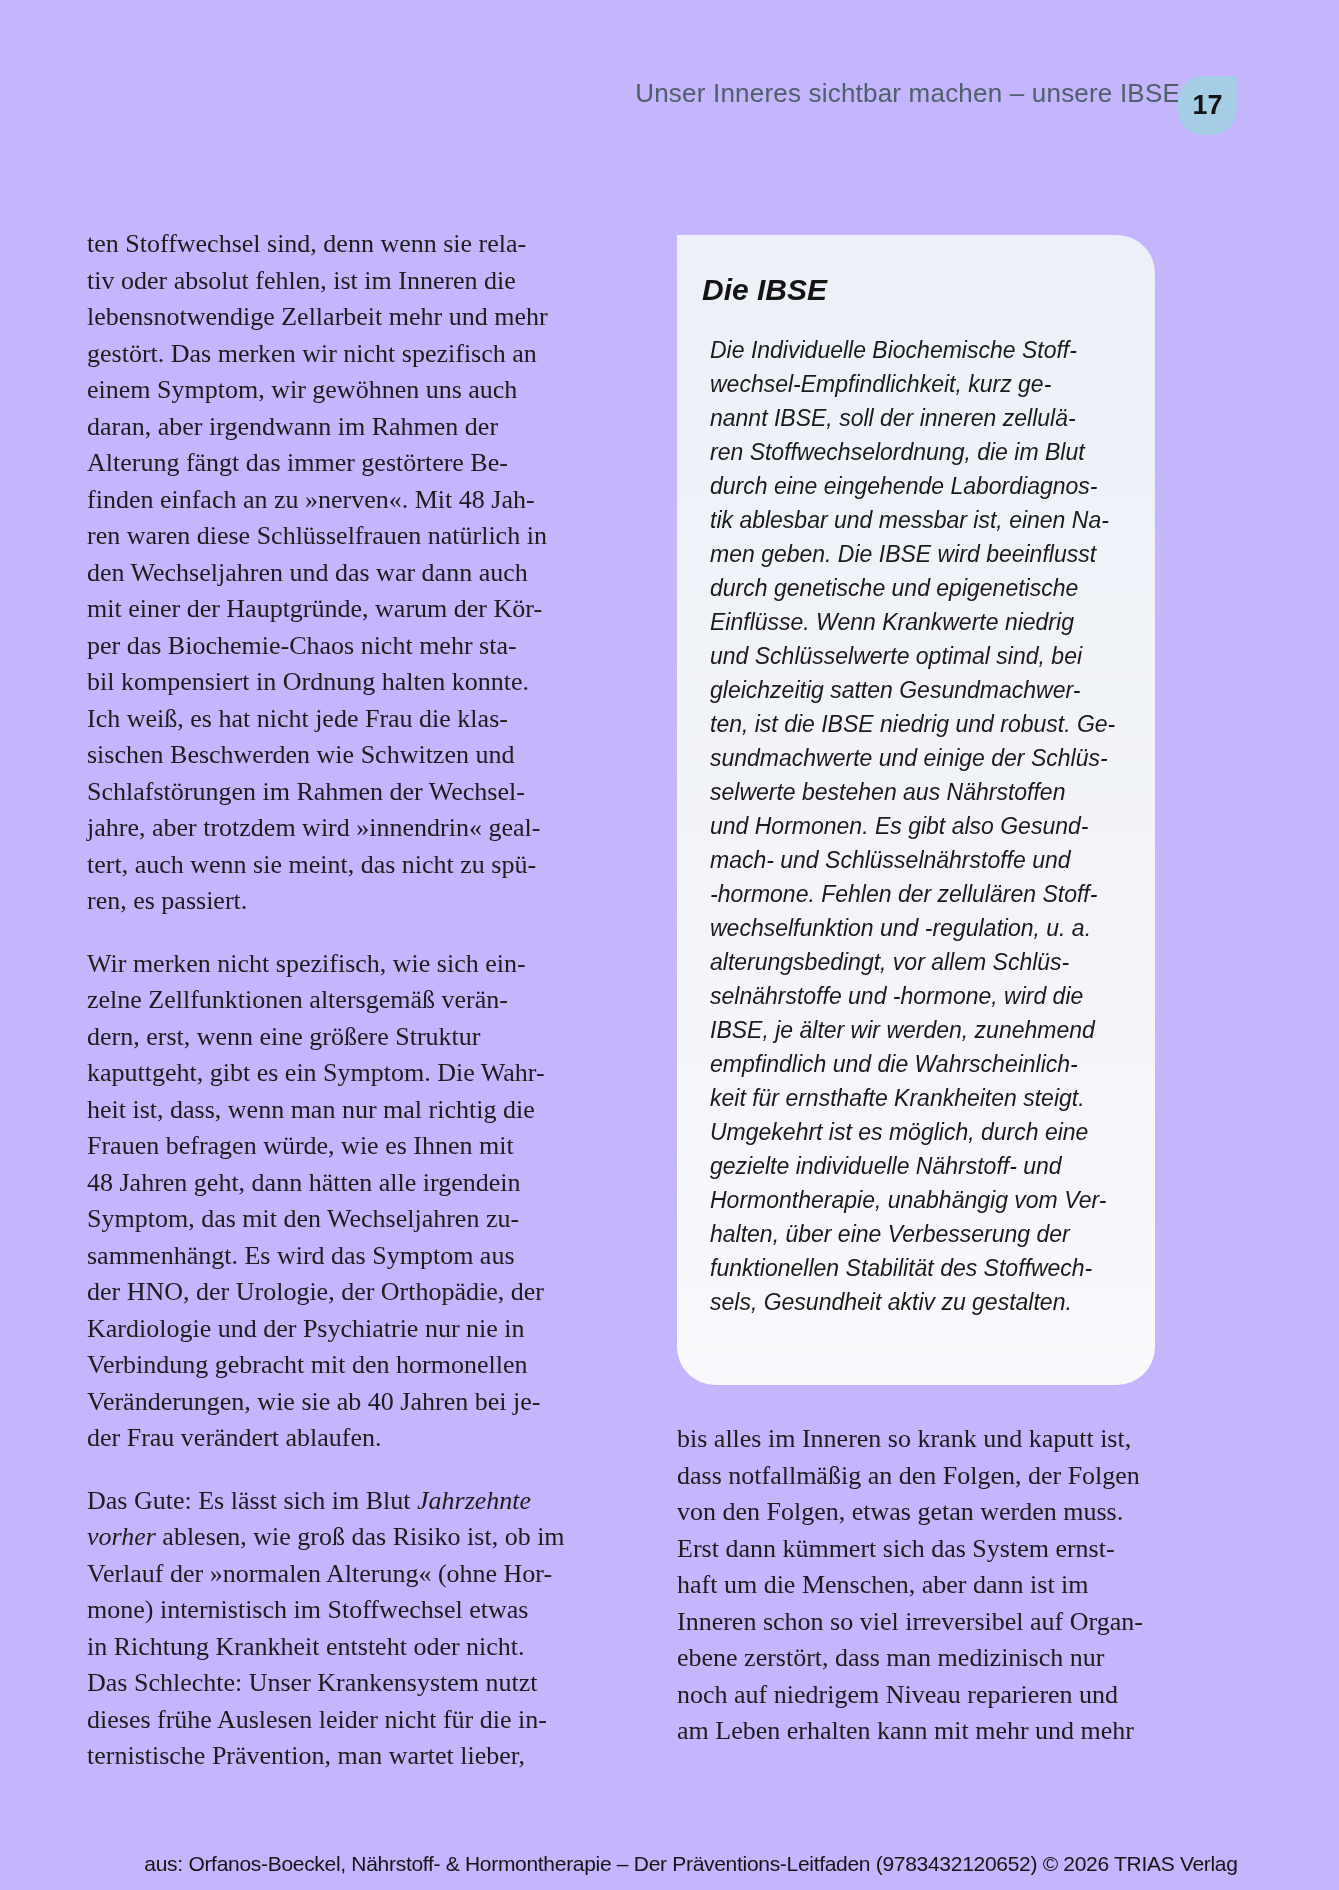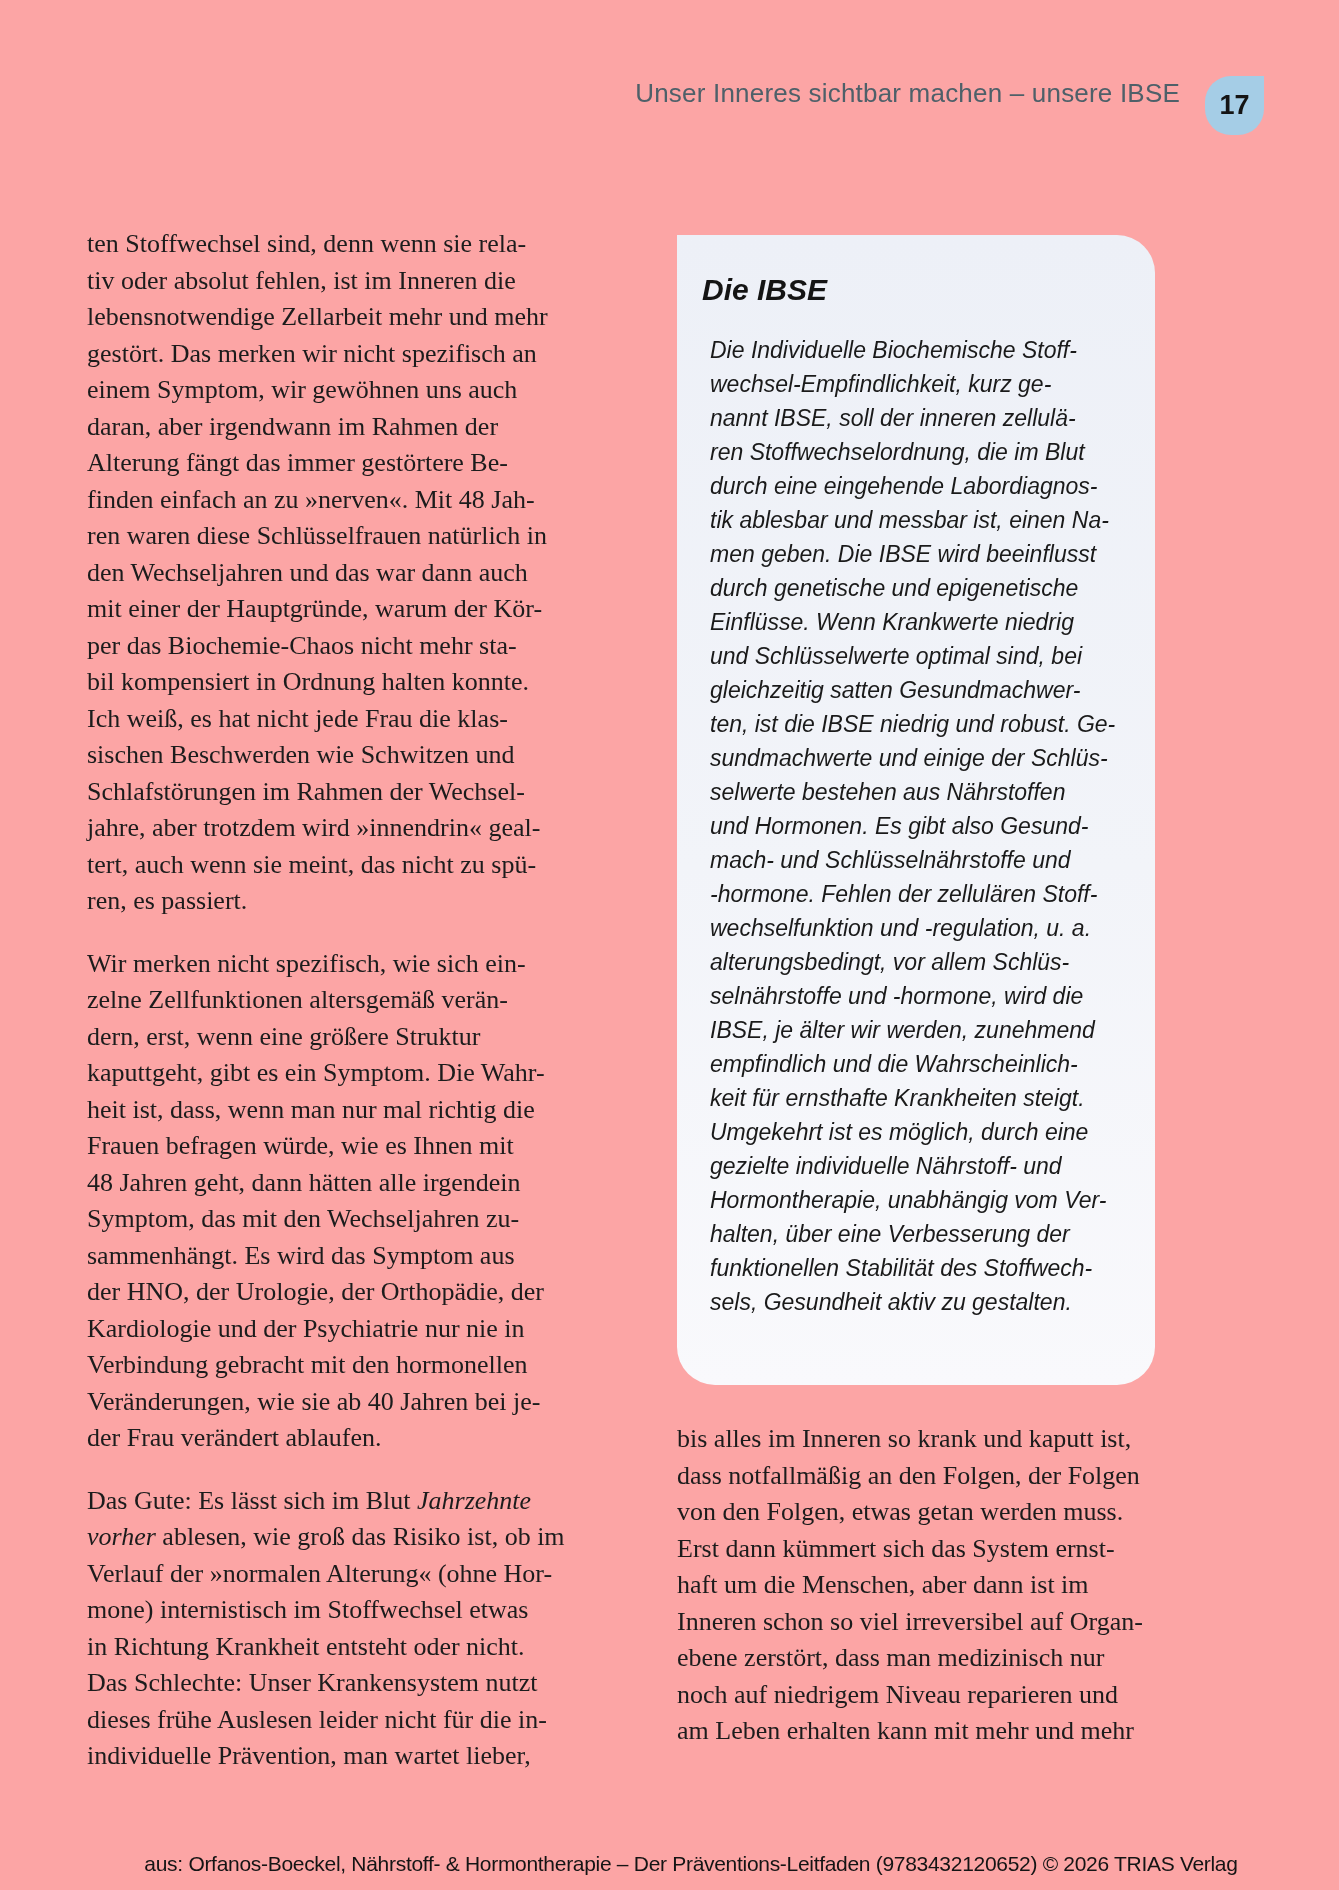--- a/index.html
+++ b/index.html
@@ -1,33 +1,33 @@
 <!DOCTYPE html>
 <html lang="de"><head>
 <meta charset="utf-8">
 <style>
   html,body{margin:0;padding:0;background:#e8e8e8;}
   .page{
     position:relative;
     width:1339px;height:1890px;
     margin:0 auto;
-    background:#fca5a5;
+    background:#c4b5fd;
     overflow:hidden;
   }
   
   .running-head{
     position:absolute;top:78px;right:159px;
     font-family:"Liberation Sans",sans-serif;
     font-size:26px;line-height:30px;
     color:#4e6069;
     letter-spacing:.2px;
     white-space:nowrap;
   }
   .page-badge{
-    position:absolute;left:1205px;top:76px;
+    position:absolute;left:1178px;top:76px;
     width:59px;height:59px;
     background:#a5cde6;
     border-radius:26px 0 26px 26px;
     display:flex;align-items:center;justify-content:center;
     font-family:"Liberation Sans",sans-serif;
     font-weight:700;font-size:27px;color:#141414;
   }
   
   .col-left{
     position:absolute;left:87px;top:226px;width:535px;
@@ -123,21 +123,21 @@
 Verbindung gebracht mit den hormonellen
 Veränderungen, wie sie ab 40 Jahren bei je-
 der Frau verändert ablaufen.</p>
     <p class="serif-text"><span>Das Gute: Es lässt sich im Blut </span><em>Jahrzehnte
 vorher</em><span> ablesen, wie groß das Risiko ist, ob im
 Verlauf der »normalen Alterung« (ohne Hor-
 mone) internistisch im Stoffwechsel etwas
 in Richtung Krankheit entsteht oder nicht.
 Das Schlechte: Unser Krankensystem nutzt
 dieses frühe Auslesen leider nicht für die in-
-individuelle Prävention, man wartet lieber,</span></p>
+ternistische Prävention, man wartet lieber,</span></p>
   </section>
 
   <section class="col-right">
     <aside class="infobox">
       <h2>Die IBSE</h2>
       <p class="box-body">Die Individuelle Biochemische Stoff-
 wechsel-Empfindlichkeit, kurz ge-
 nannt IBSE, soll der inneren zellulä-
 ren Stoffwechselordnung, die im Blut
 durch eine eingehende Labordiagnos-

